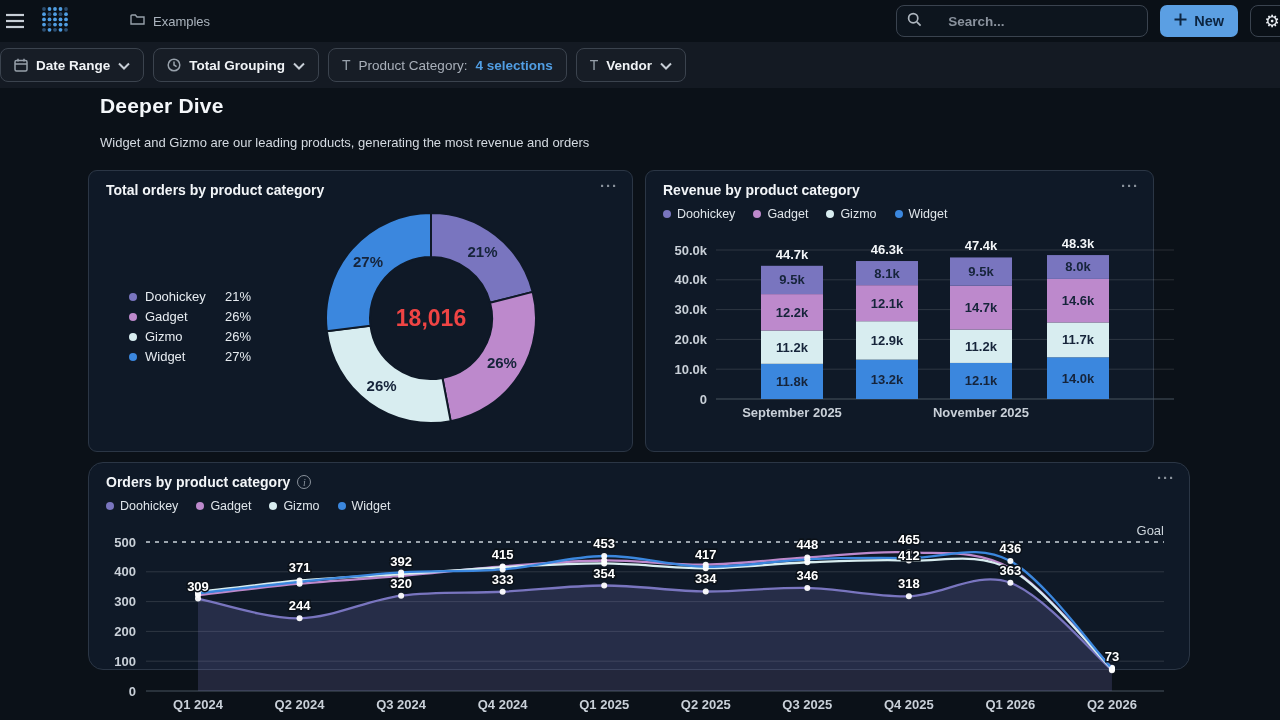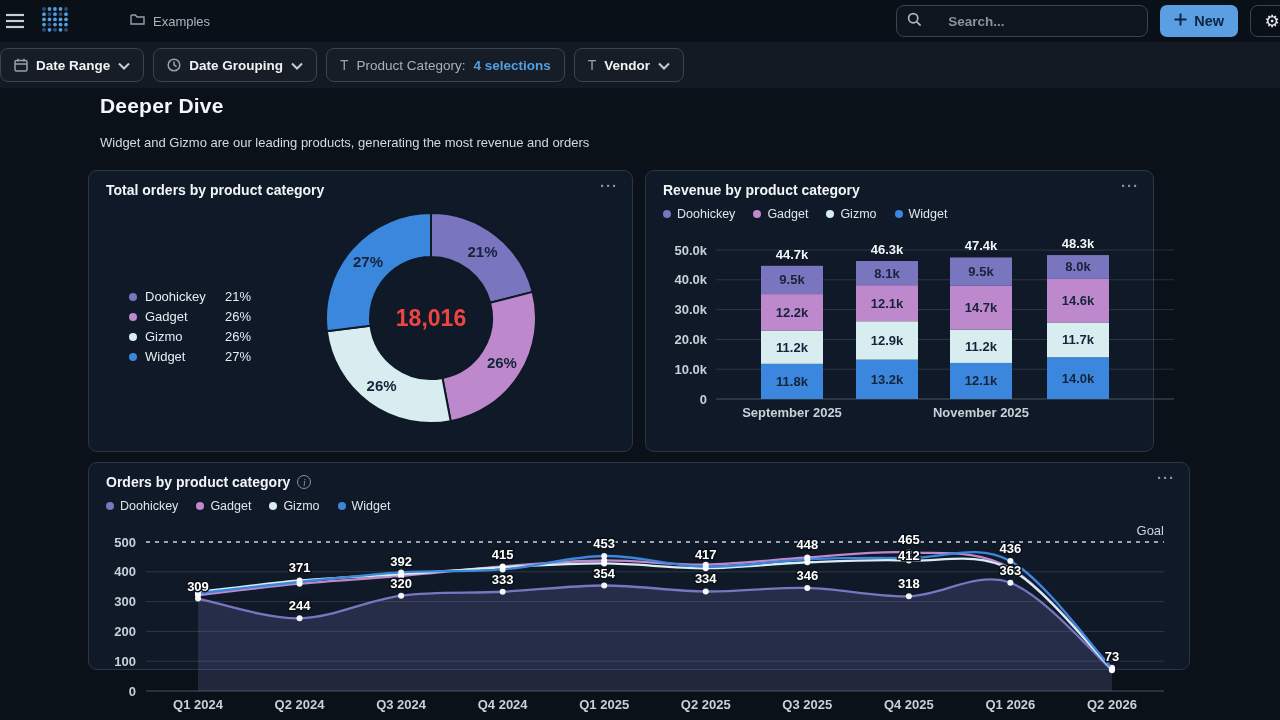--- a/index.html
+++ b/index.html
@@ -174,21 +174,21 @@
         </svg>
     </span>
   </div>
   <div class="chip">
     <span class="ficon">
       <svg width="14" height="14" viewBox="0 0 14 14">
           <circle cx="7" cy="7" r="5.8" fill="none" stroke="#98a1ab" stroke-width="1.5"></circle>
           <polyline points="7,3.6 7,7 9.6,8.6" fill="none" stroke="#98a1ab" stroke-width="1.5"></polyline>
         </svg>
     </span>
-    <span>Date Grouping</span>
+    <span>Total Grouping</span>
     <span>
       <svg width="12" height="8" viewBox="0 0 12 8">
           <polyline points="1,1.5 6,6.5 11,1.5" fill="none" stroke="#c7ced6" stroke-width="2"></polyline>
         </svg>
     </span>
   </div>
   <div class="chip">
     <span class="ficon t-glyph">T</span>
     <span class="muted">Product Category:</span>
     <span class="val">4 selections</span>
@@ -314,21 +314,21 @@
         <rect x="401" y="43.906000000000006" width="62" height="43.507999999999996" fill="#bd89cc"></rect>
         <text x="432" y="70.16" text-anchor="middle" font-size="13" font-weight="bold" fill="#16243a">14.6k</text>
         <rect x="401" y="20.066000000000006" width="62" height="23.84" fill="#7975bf"></rect>
         <text x="432" y="36.486000000000004" text-anchor="middle" font-size="13" font-weight="bold" fill="#16243a">8.0k</text>
         <text x="432" y="13.066000000000006" text-anchor="middle" font-size="13" font-weight="bold" fill="#f2f5f8">48.3k</text>
         <text x="146" y="182" text-anchor="middle" font-size="13" fill="#c9d0d8" font-weight="bold">September 2025</text>
         <text x="335" y="182" text-anchor="middle" font-size="13" fill="#c9d0d8" font-weight="bold">November 2025</text>
       </svg>
   </div>
 
-  <div class="card" style="left:88px; top:374px; width:1102px; height:208px;">
+  <div class="card" style="left:88px; top:374px; width:1102px; height:208px;border-radius:15px;">
     <div class="card-title">
       <span>Orders by product category</span>
       <span class="info-icon">i</span>
     </div>
     <div class="menu-dots">···</div>
     <div class="legend-row" id="line-legend">
         <span class="legend-item">
           <span class="dot" style="background:#7975bf"></span>
       <span>Doohickey</span>
         </span>

